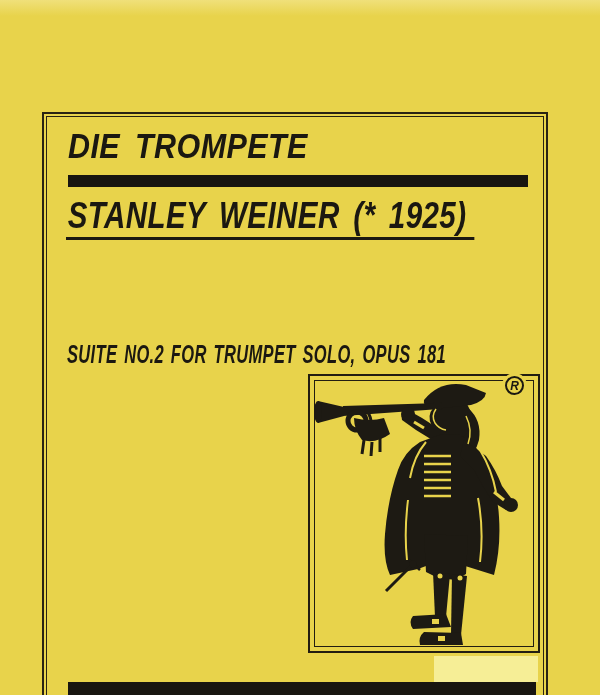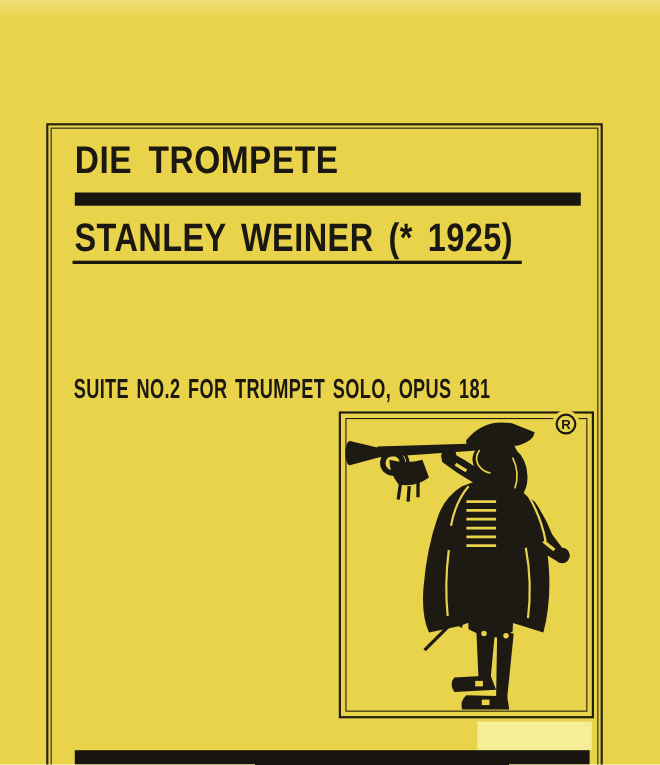--- a/index.html
+++ b/index.html
@@ -1,21 +1,21 @@
 <!DOCTYPE html>
 <html><head>
 <meta charset="utf-8">
 <style>
   html,body{margin:0;padding:0;}
   body{
     width:600px;height:695px;overflow:hidden;position:relative;
     font-family:"Liberation Sans", sans-serif;
     background:linear-gradient(180deg,#f0e07a 0px,#e8d34b 16px);
   }
-  .page{position:absolute;inset:0;}
+  .page{position:absolute;inset:0;font-style:italic;}
   
   .frame{
     position:absolute;left:42px;top:112px;width:502px;height:600px;
     border:2px solid #292313;
   }
   .frame::before{
     content:"";position:absolute;inset:2px;border:1px solid #292313;
   }
   .series-title{
     position:absolute;left:68px;top:128px;margin:0;

